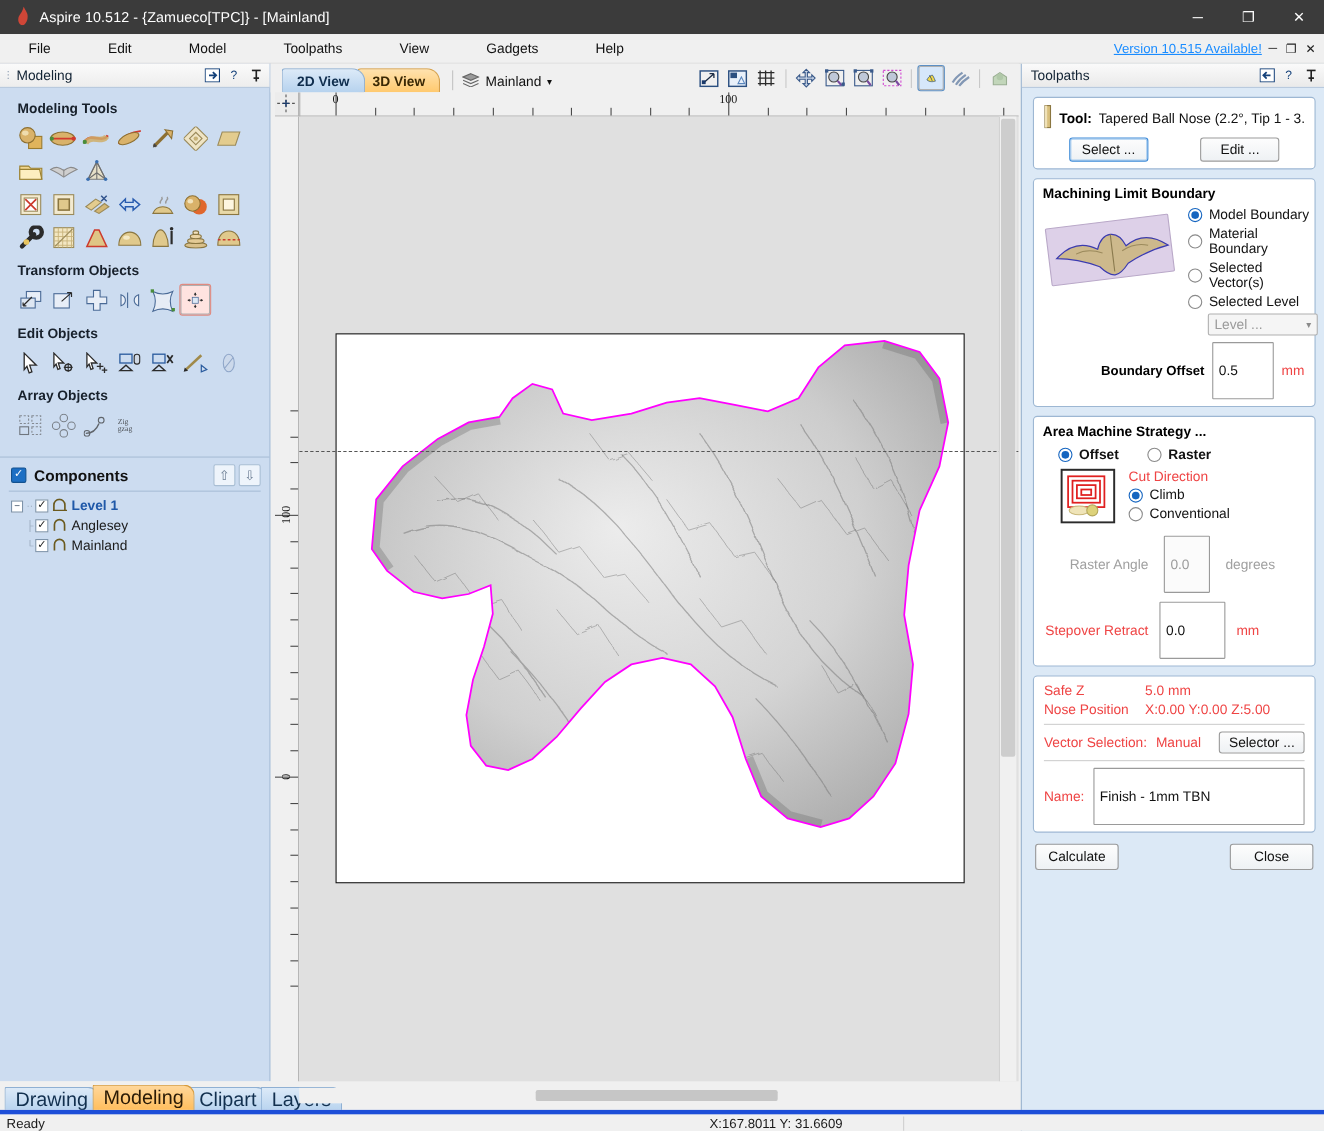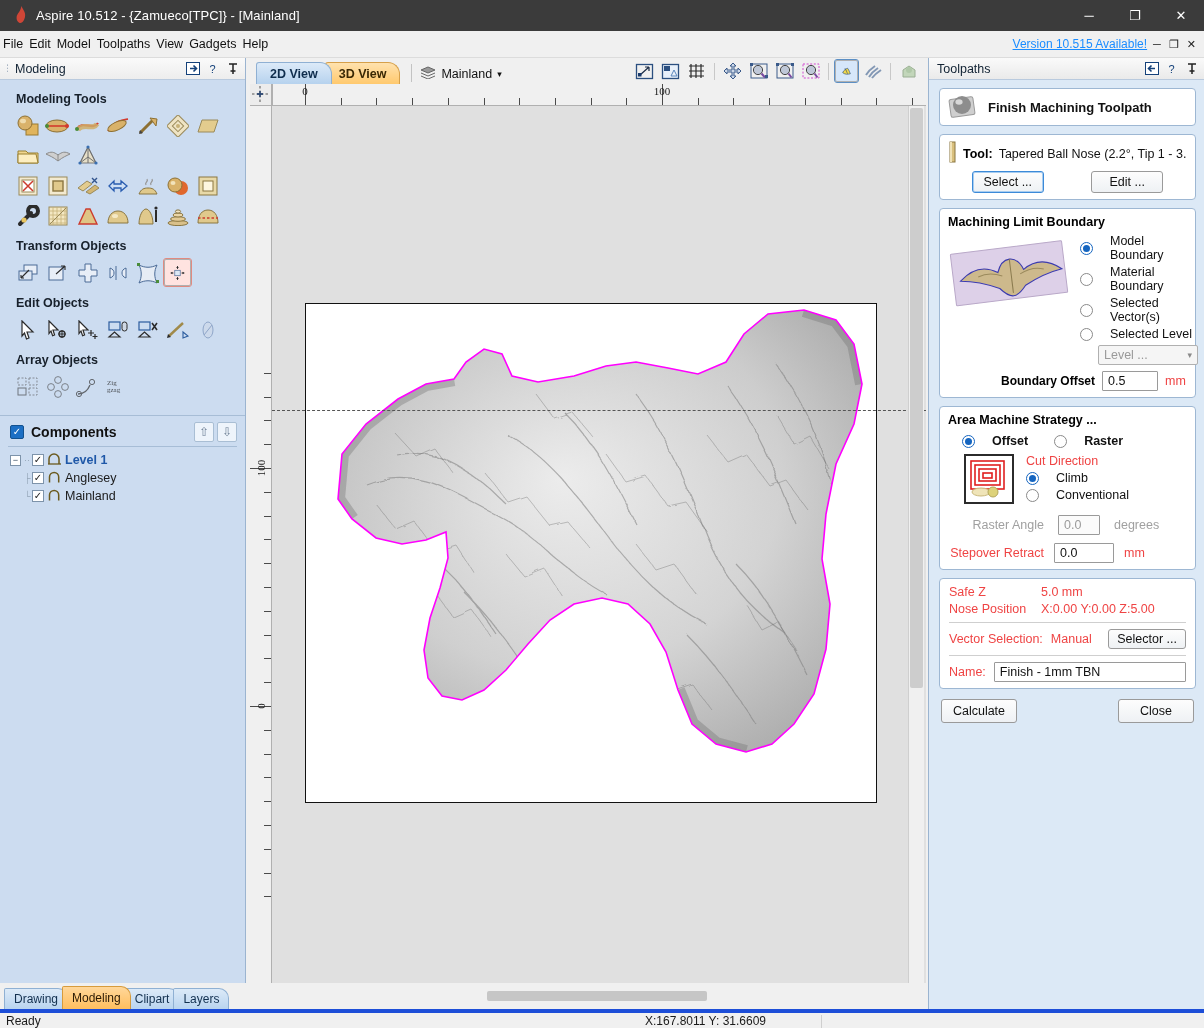--- a/index.html
+++ b/index.html
@@ -24,21 +24,21 @@
   .winbtns { margin-left:auto; display:flex; height:31px; }
   .winbtn { width:46px; height:31px; display:flex; align-items:center; justify-content:center;
             color:#fff; font-size:13px; }
 
   
   .menubar {
     position:absolute; left:0; top:31px; width:1204px; height:27px;
     background:#f0f0f0; display:flex; align-items:center;
     border-bottom:1px solid #dcdcdc;
   }
-  .menu-item { padding:4px 3px; font-size:12.5px; color:#111; }
+  .menu-item { padding:4px 26px; font-size:12.5px; color:#111; }
   .version-note {
     margin-left:auto; color:#1a8cff; font-size:12px; padding-right:6px;text-decoration:underline;
   }
   .mini-wbtns { display:flex; align-items:center; gap:8px; padding-right:8px; color:#222; font-size:11px;}
 
   
   .leftpanel {
     position:absolute; left:0; top:58px; width:246px; height:925px;
     background:#ccdcf0; border-right:1px solid #9bb4d0;
     display:flex; flex-direction:column;
@@ -85,21 +85,21 @@
   .tlabel.lvl { color:#1f58a8; font-weight:bold; }
 
   
   .lefttabs {
     position:absolute; left:0; top:983px; width:250px; height:26px;
     display:flex; align-items:flex-end; background:#f0f0f0; padding-left:4px;
   }
   .ltab {
     height:21px; padding:0 9px; display:flex;align-items:center;
     background:linear-gradient(#dceaf8,#b9d4ef); border:1px solid #8fb0d3;
-    border-bottom:none; border-radius:2px 10px 0 0; font-size:12px; color:#12304f;
+    border-bottom:none; border-radius:2px 10px 0 0; font-size:18px; color:#12304f;
     margin-right:-6px;
   }
   .ltab.active { background:linear-gradient(#ffd79a,#ffbe5e); border-color:#d79b3c; color:#2a1a05; z-index:3; height:23px;}
 
   
   .centerwrap { position:absolute; left:246px; top:58px; width:680px; height:925px; background:#f0f0f0; }
   .viewtabs { height:26px; display:flex; align-items:flex-end; padding-left:10px; background:#f0f0f0; position:relative;}
   .vtab {
     height:22px; padding:0 13px; display:flex; align-items:center; font-size:12.5px; font-weight:bold;
     border:1px solid #8fb0d3; border-bottom:none; border-radius:3px 12px 0 0; margin-right:-7px;
@@ -160,28 +160,28 @@
   .card.flat { padding:6px 9px; }
   .rowc { display:flex; align-items:center; }
   .strat-title { font-weight:bold; font-size:13px; color:#111; }
   .tool-lbl { font-weight:bold; font-size:12.5px; margin-left:6px;}
   .tool-val { font-size:12.5px; margin-left:6px; color:#111; }
   .btn {
     border:1px solid #9a9a9a; background:linear-gradient(#fdfdfd,#eef1f4);
     border-radius:3px; font-size:12.5px; padding:3px 10px; color:#111; text-align:center;
   }
   .btn.focus { border:1px solid #3c8ad8; box-shadow:0 0 0 1px #a8cdf0 inset; }
-  .rad { display:flex; align-items:center; gap:17px; font-size:12.5px; color:#111; margin:3px 0; }
+  .rad { display:flex; align-items:center; gap:6px; font-size:12.5px; color:#111; margin:3px 0; }
   .radio { width:13px;height:13px;border-radius:50%;border:1px solid #8a8a8a;background:#fff;
            display:flex;align-items:center;justify-content:center;flex:0 0 auto;}
   .radio.on { border-color:#1565c0; }
   .radio.on::after { content:""; width:7px;height:7px;border-radius:50%;background:#1565c0; }
   .rad.dim, .lbl.dim { color:#a0a0a0; }
   .inp {
-    border:1px solid #9a9a9a; background:#fff; font-size:12.5px; padding:2px 5px;
+    border:1px solid #9a9a9a; background:#fff; font-size:12.5px; padding:18px 5px;
     color:#111; border-radius:1px;
   }
   .inp.dim { color:#9b9b9b; background:#fbfbfb; }
   .sel {
     border:1px solid #b0b0b0; background:#f5f5f5; font-size:12.5px; color:#9a9a9a;
     border-radius:2px; padding:2px 5px; display:flex; align-items:center;
   }
   .sel .cv { margin-left:auto; color:#8a8a8a; font-size:9px; }
   .hr { border-top:1px solid #cfcfcf; margin:6px 0; }
   .lbl { font-size:12.5px; color:#ef4444; }
@@ -861,30 +861,20 @@
         <div class="hdr-ic">
           <svg width="10" height="12" viewBox="0 0 10 12">
               <path d="M1 1h8M5 1v7M2.5 8h5M5 8v3" stroke="#222" stroke-width="1.5" fill="none"></path>
             </svg>
         </div>
       </div>
     </div>
 
     <div class="rp-body">
 
-      <div class="card rowc" style="height:38px">
-        <span>
-          <svg width="30" height="26" viewBox="0 0 30 26">
-              <rect x="2" y="5" width="24" height="18" rx="2" fill="#cfcfcf" stroke="#9a9a9a" transform="rotate(-8 14 14)"></rect>
-              <circle cx="14" cy="12" r="9" fill="#8d8d8d"></circle>
-              <ellipse cx="11" cy="9" rx="3.6" ry="2.8" fill="#d8d8d8"></ellipse>
-            </svg>
-        </span>
-        <span class="strat-title" style="margin-left:10px">Finish Machining Toolpath</span>
-      </div>
 
       <div class="card">
         <div class="rowc">
           <span>
             <svg width="9" height="22" viewBox="0 0 9 22">
                 <rect x="2" y="1" width="5" height="20" fill="#d9c07e" stroke="#8a7640"></rect>
                 <rect x="2" y="1" width="2" height="20" fill="#f0e2b8"></rect>
               </svg>
           </span>
           <span class="tool-lbl">Tool:</span>

